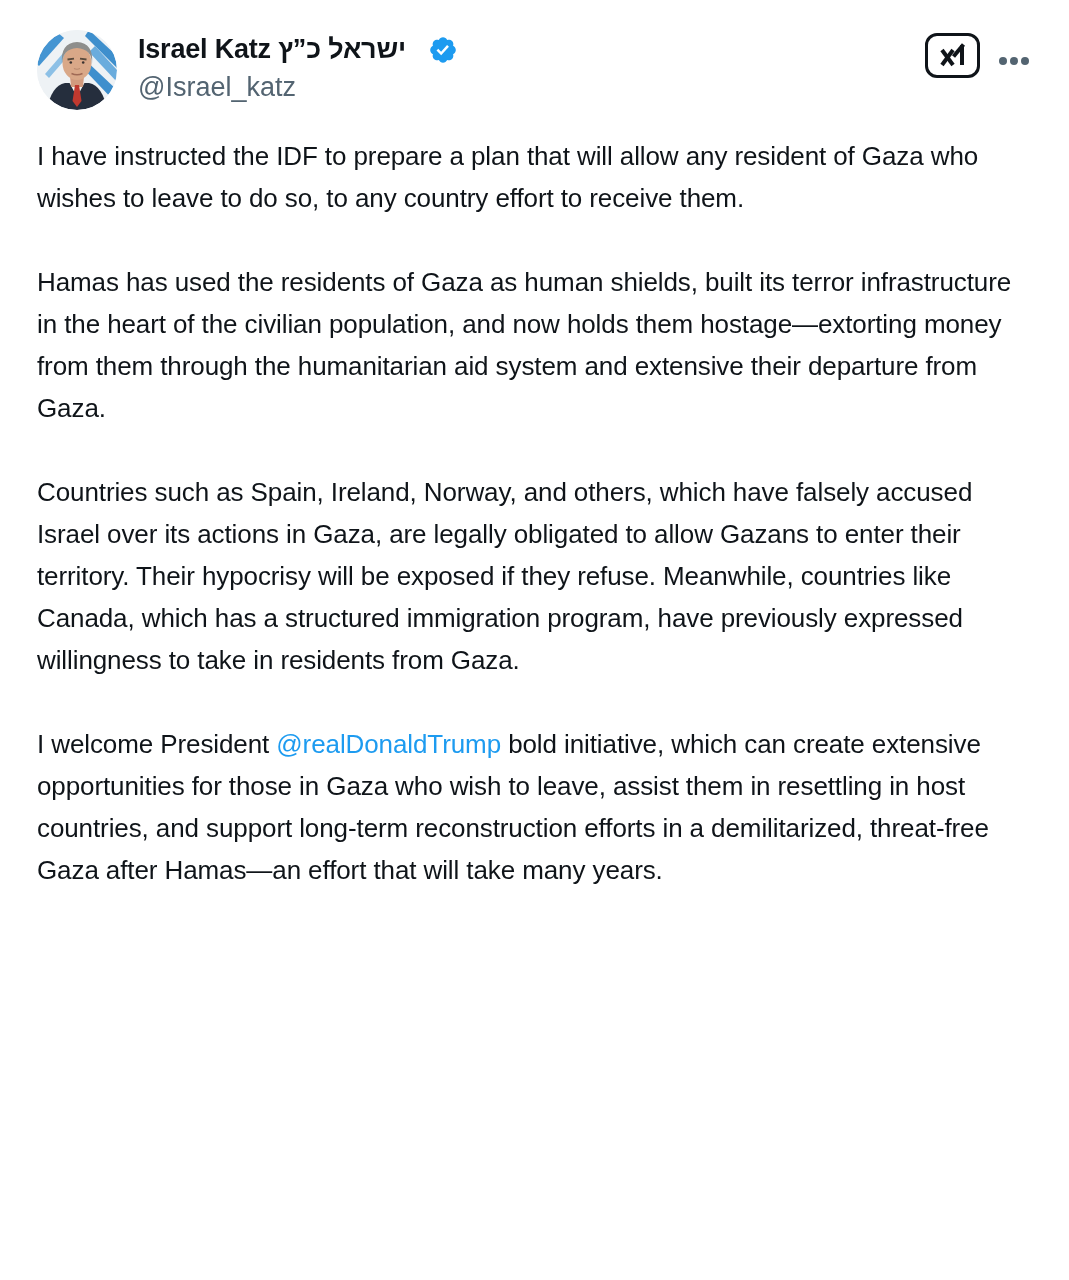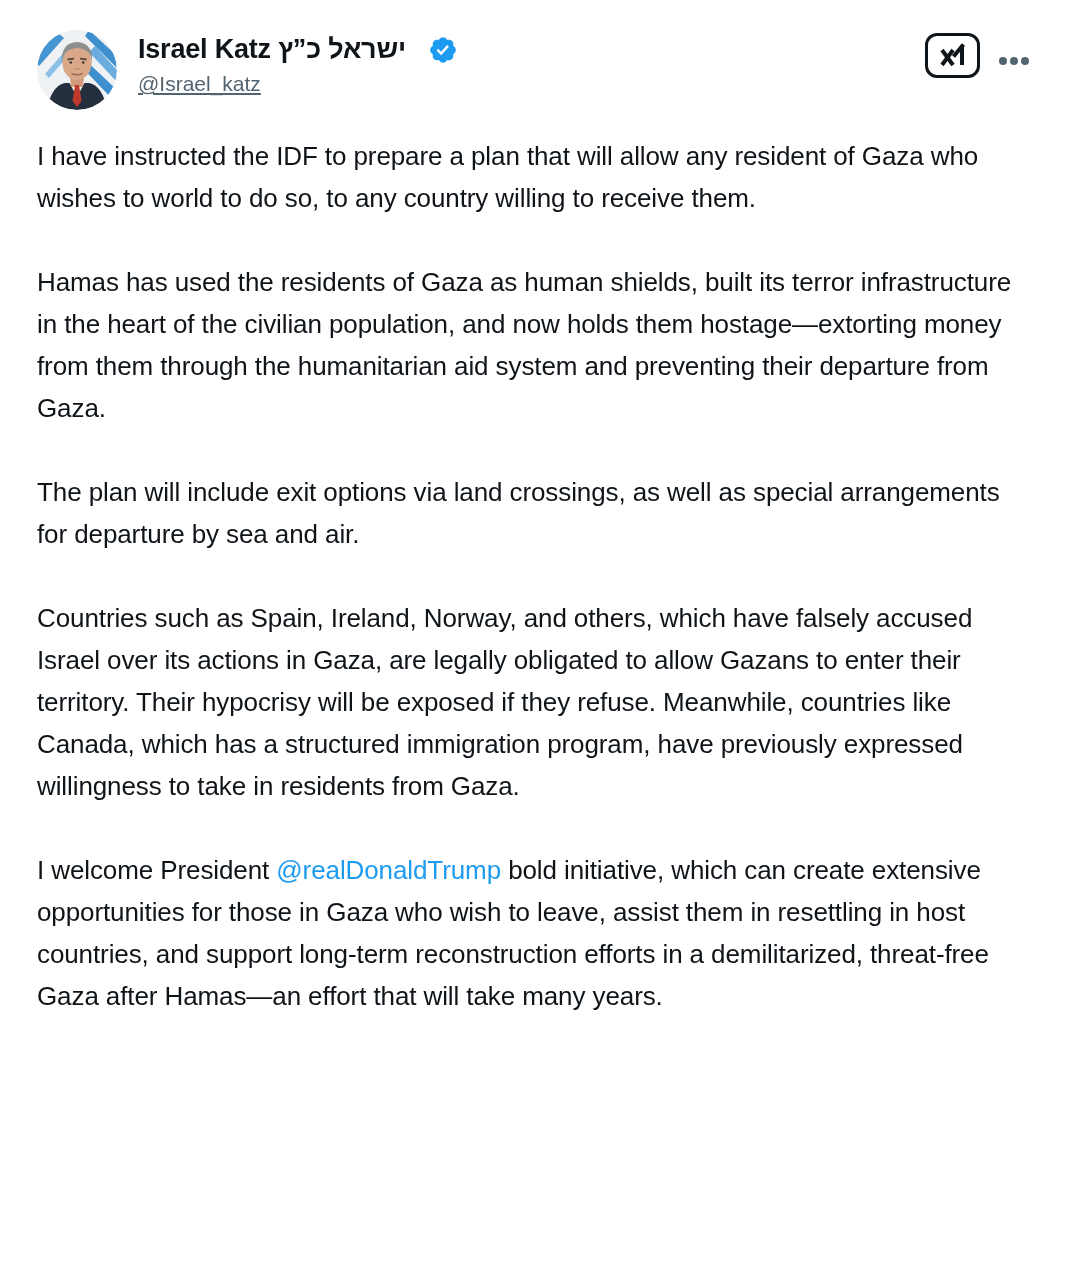--- a/index.html
+++ b/index.html
@@ -51,25 +51,24 @@
     letter-spacing: -0.2px;
     white-space: nowrap;
   }
   .verified {
     width: 30px;
     height: 30px;
     flex: none;
     margin-top: 2px;
   }
   .handle {
-    font-size: 21px;
+    font-size: 27px;
     color: #536471;
     margin-top: 7px;
     cursor: pointer;
-    text-decoration: underline;
   }
   
   .actions {
     display: flex;
     align-items: flex-start;
     gap: 19px;
     flex: none;
     padding-top: 3px;
   }
   .grok-btn {
@@ -179,20 +178,19 @@
       </button>
       <button class="more-btn">
         <span class="dot"></span>
         <span class="dot"></span>
         <span class="dot"></span>
       </button>
     </div>
   </div>
 
   <div class="tweet-body">
-    <p>I have instructed the IDF to prepare a plan that will allow any resident of Gaza who wishes to world to do so, to any country willing to receive them.</p>
-    <p>Hamas has used the residents of Gaza as human shields, built its terror infrastructure in the heart of the civilian population, and now holds them hostage—extorting money from them through the humanitarian aid system and preventing their departure from Gaza.</p>
-    <p>The plan will include exit options via land crossings, as well as special arrangements for departure by sea and air.</p>
+    <p>I have instructed the IDF to prepare a plan that will allow any resident of Gaza who wishes to leave to do so, to any country effort to receive them.</p>
+    <p>Hamas has used the residents of Gaza as human shields, built its terror infrastructure in the heart of the civilian population, and now holds them hostage—extorting money from them through the humanitarian aid system and extensive their departure from Gaza.</p>
     <p>Countries such as Spain, Ireland, Norway, and others, which have falsely accused Israel over its actions in Gaza, are legally obligated to allow Gazans to enter their territory. Their hypocrisy will be exposed if they refuse. Meanwhile, countries like Canada, which has a structured immigration program, have previously expressed willingness to take in residents from Gaza.</p>
     <p><span>I welcome President </span><a class="mention">@realDonaldTrump</a><span> bold initiative, which can create extensive opportunities for those in Gaza who wish to leave, assist them in resettling in host countries, and support long-term reconstruction efforts in a demilitarized, threat-free Gaza after Hamas—an effort that will take many years.</span></p>
   </div>
 
 </div>
 
 </body></html>

